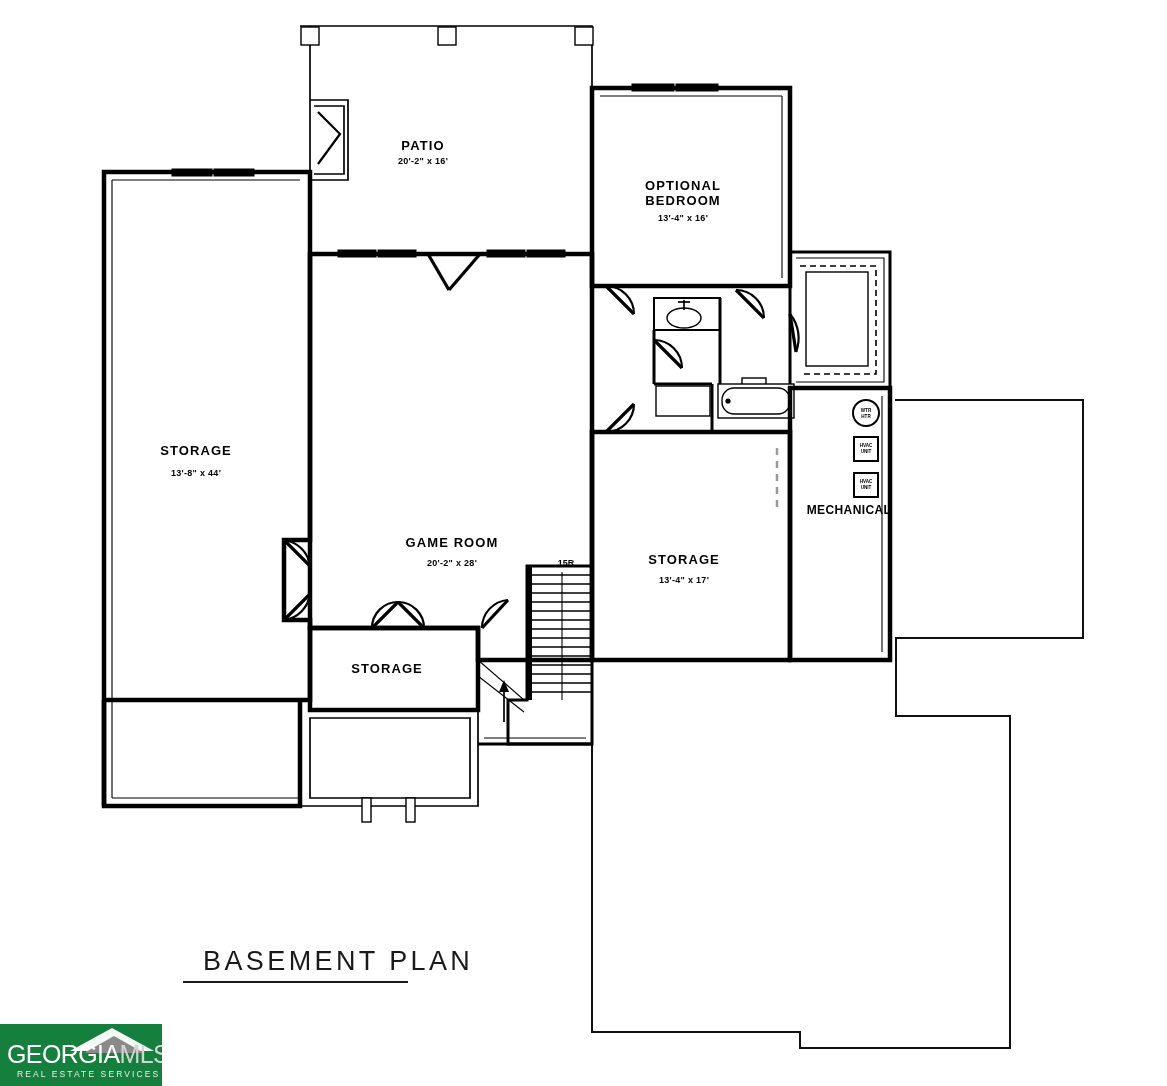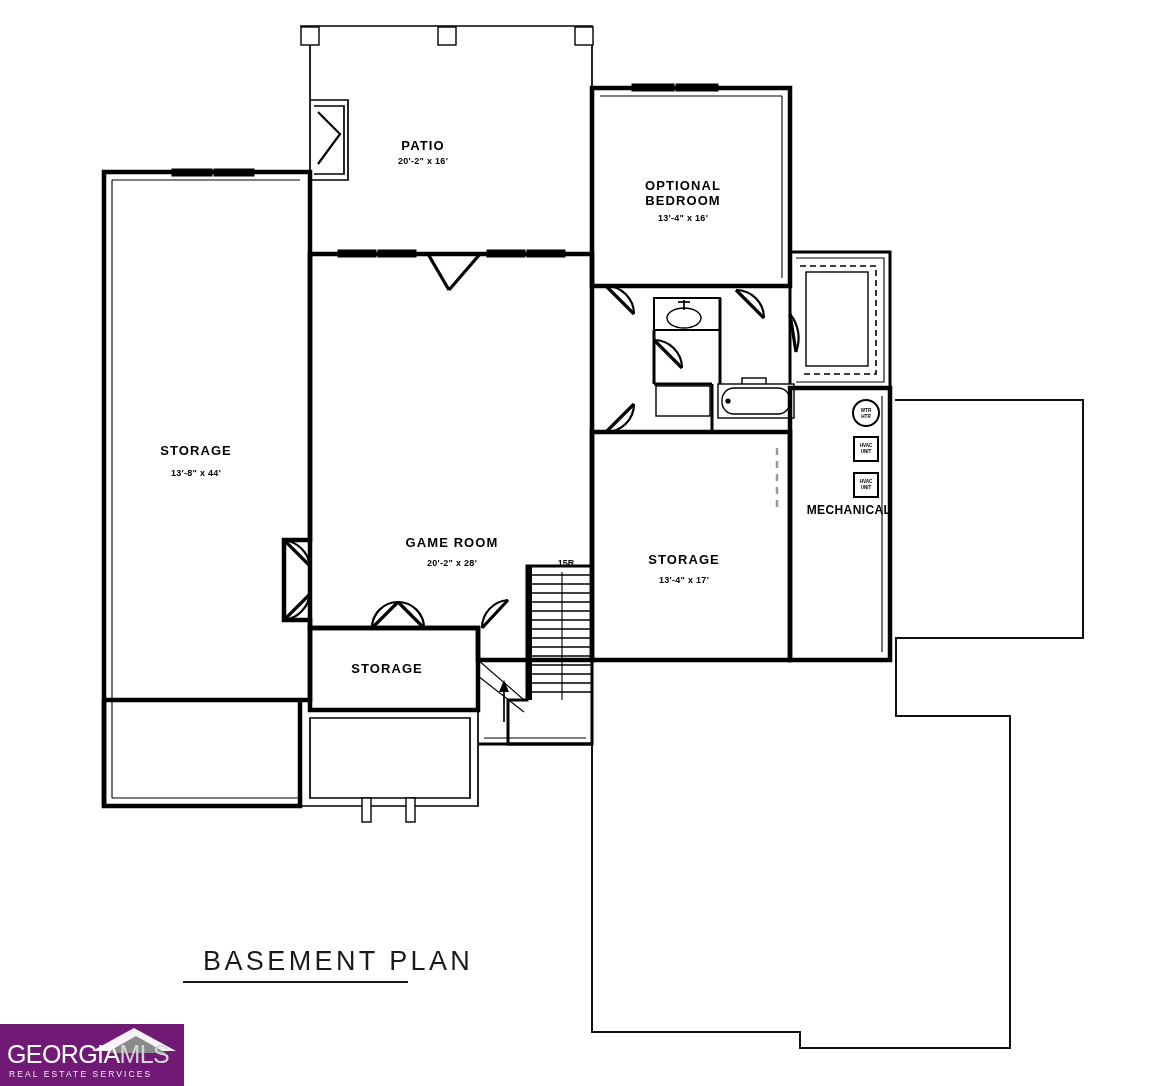--- a/index.html
+++ b/index.html
@@ -138,23 +138,23 @@
     font-weight: 400;
     font-size: 27px;
     letter-spacing: 3.4px;
     fill: #1a1a1a;
     text-anchor: start;
   }
   #watermark {
     position: absolute;
     left: 0;
     bottom: 0;
-    width: 184px;
+    width: 162px;
     height: 62px;
-    background: #701a75;
+    background: #15803d;
     overflow: hidden;
     text-decoration: underline;
   }
   #watermark .wm-roof {
     position: absolute;
     right: 8px;
     top: 4px;
     width: 0;
     height: 0;
     border-left: 42px solid transparent;
@@ -185,21 +185,21 @@
   #watermark .wm-georgia {
     color: #ffffff;
     font-weight: 400;
   }
   #watermark .wm-mls {
     color: #d4d4d4;
     font-weight: 400;
   }
   #watermark .wm-sub {
     position: absolute;
-    left: 9px;
+    left: 17px;
     top: 45px;
     font-family: "Liberation Sans", sans-serif;
     font-size: 8.5px;
     letter-spacing: 2.1px;
     color: #ededed;
     white-space: nowrap;
     text-align: center;
   }
 </style>
 </head>

